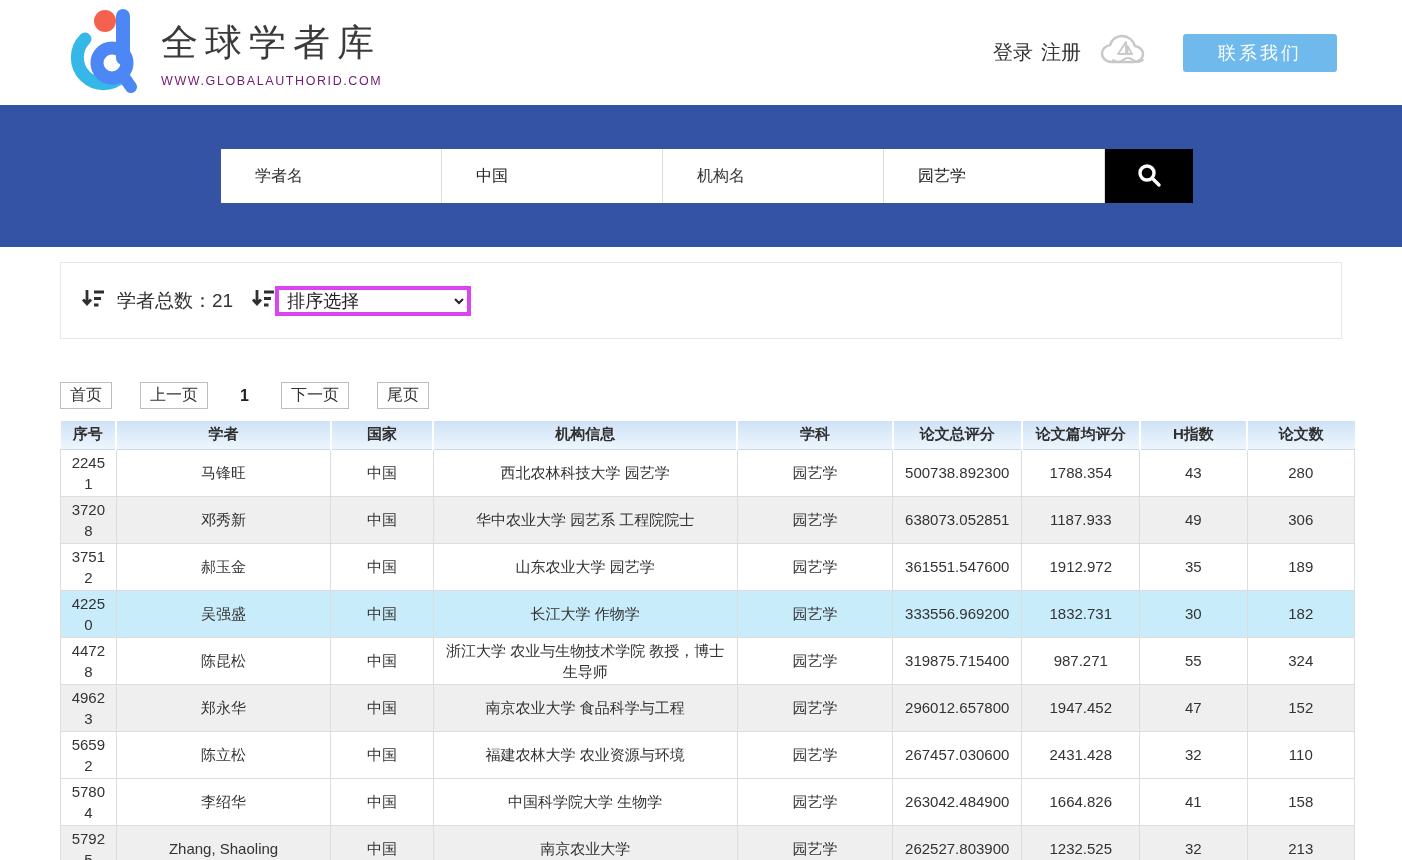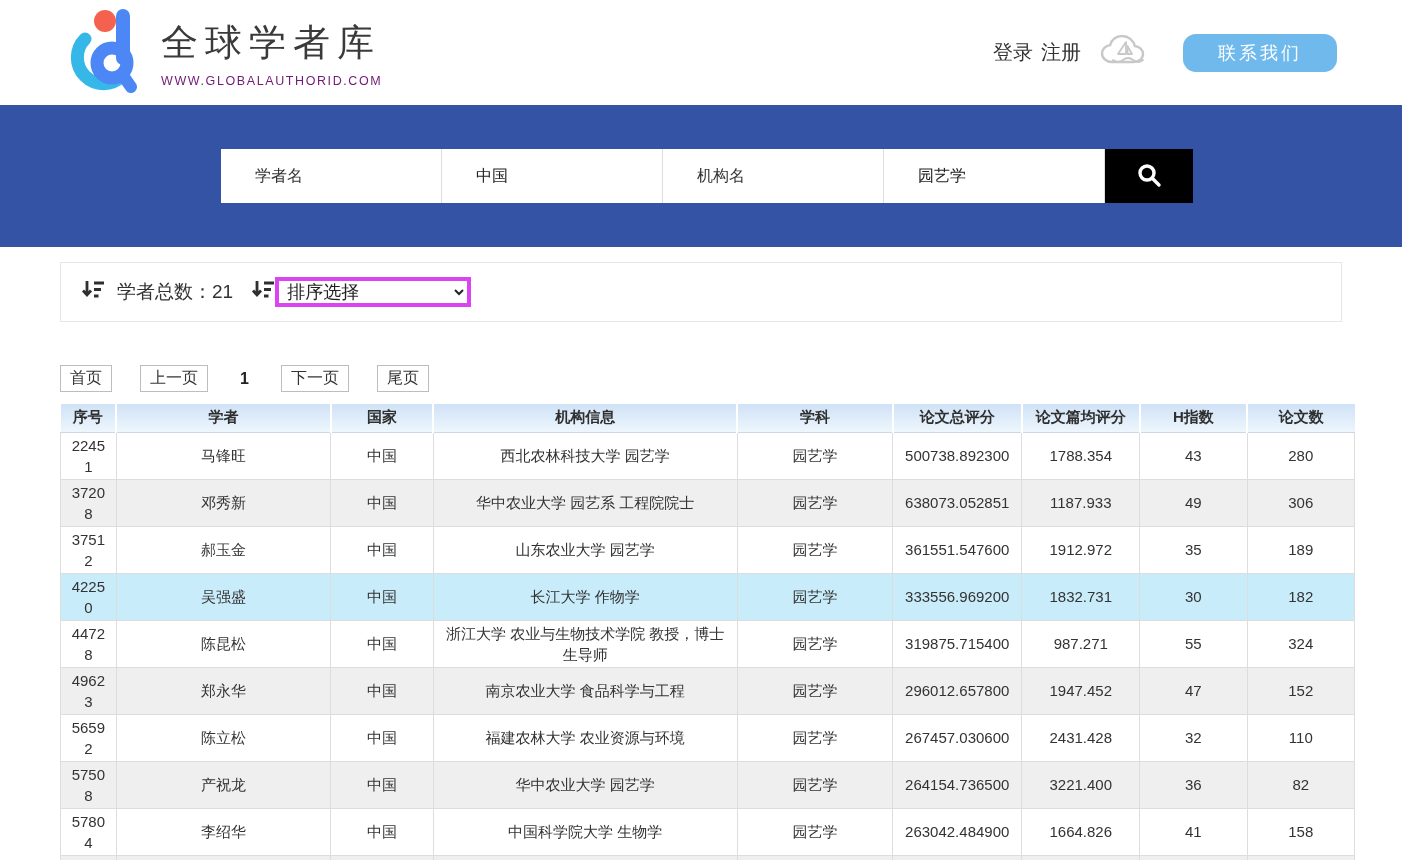--- a/index.html
+++ b/index.html
@@ -9,34 +9,34 @@
   
   .topbar { height:105px; background:#fff; display:flex; align-items:center; padding:0 65px; }
   .brand { display:flex; align-items:center; gap:22px; cursor:pointer; }
   .brand-text .brand-name { font-size:37px; color:#3a3a3a; letter-spacing:7px; font-weight:500; }
   .brand-text .brand-url { font-size:12.5px; color:#701a75; letter-spacing:1.6px; margin-top:6px; }
   .top-right { margin-left:auto; display:flex; align-items:center; }
   .auth-links { font-size:20px; color:#333; display:flex; gap:8px; }
   .auth-links span { cursor:pointer; }
   .cloud-ico { margin:0 30px 0 18px; }
   .contact-btn { width:154px; height:38px; background:#6fb9ed; color:#fff; font-size:18px;
-    letter-spacing:3px; border:none; border-radius:13px; cursor:pointer; }
+    letter-spacing:3px; border:none; border-radius:3px; cursor:pointer; }
 
   
   .navbar { height:142px; background:#3553a4; display:flex; align-items:center; }
   .search-wrap { display:flex; margin-left:221px; height:54px; }
   .search-wrap input { width:221px; height:54px; border:none; border-right:1px solid #ddd;
     padding-left:34px; font-size:16px; color:#222; outline:none; background:#fff;
     font-family:"Liberation Sans","DejaVu Sans",sans-serif; }
   .search-wrap input::placeholder { color:#333; opacity:1; }
   .search-btn { width:88px; height:54px; background:#000; border:none; cursor:pointer;
     display:flex; align-items:center; justify-content:center; }
 
   
-  .toolbar { margin:15px 60px 0 60px; height:60px; border:1px solid #e7e7e7;
+  .toolbar { margin:15px 60px 0 60px; height:77px; border:1px solid #e7e7e7;
     display:flex; align-items:center; padding-left:20px; background:#fff; }
   .toolbar .total { font-size:19px; color:#333; margin:0 18px 0 12px; }
   .sort-select { width:196px; height:30px; font-size:18px; color:#222;
     border:4px solid #d946ef; background:#fff; padding-left:4px;
     font-family:"Liberation Sans","DejaVu Sans",sans-serif; }
 
   
   .pager { margin:43px 0 0 60px; display:flex; align-items:center; gap:28px; }
   .pager button { background:#fff; border:1px solid #bdbdbd; color:#333; font-size:16px;
     height:27px; padding:0 9px; cursor:pointer;
@@ -237,31 +237,20 @@
         <td>56592</td>
         <td>陈立松</td>
         <td>中国</td>
         <td>福建农林大学 农业资源与环境</td>
         <td>园艺学</td>
         <td>267457.030600</td>
         <td>2431.428</td>
         <td>32</td>
         <td>110</td>
       </tr>
-      <tr class="stripe">
-        <td>57508</td>
-        <td>产祝龙</td>
-        <td>中国</td>
-        <td>华中农业大学 园艺学</td>
-        <td>园艺学</td>
-        <td>264154.736500</td>
-        <td>3221.400</td>
-        <td>36</td>
-        <td>82</td>
-      </tr>
       <tr>
         <td>57804</td>
         <td>李绍华</td>
         <td>中国</td>
         <td>中国科学院大学 生物学</td>
         <td>园艺学</td>
         <td>263042.484900</td>
         <td>1664.826</td>
         <td>41</td>
         <td>158</td>

